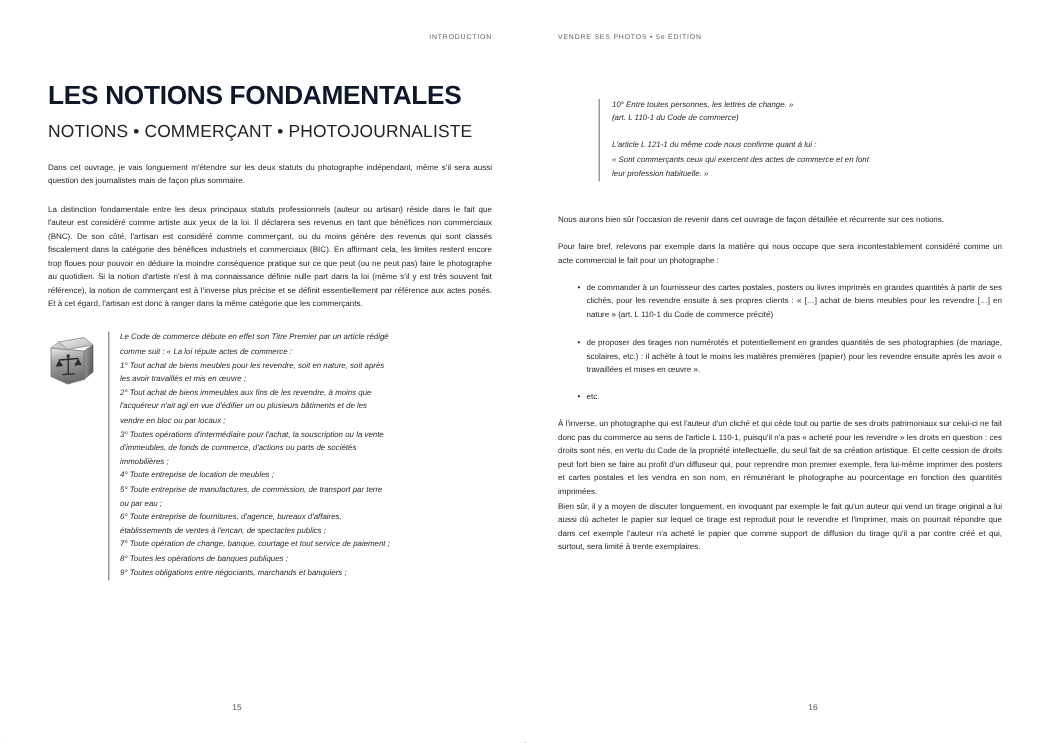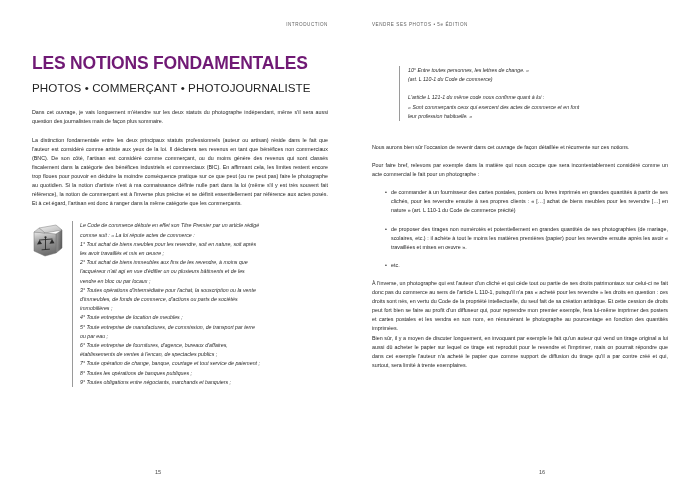--- a/index.html
+++ b/index.html
@@ -66,21 +66,21 @@
   }
   .rh-right { text-align: left; }
   .rh-left  { text-align: right; }
 
   h1.chapter-title {
     font-size: 17.5px;
     font-weight: bold;
     letter-spacing: -0.2px;
     margin: 22px 0 0 0;
     line-height: 1.05;
-    color: #701a75;
+    color: #0f172a;
   }
   h2.chapter-subtitle {
     font-size: 11.6px;
     font-weight: 400;
     letter-spacing: 0.1px;
     margin: 9px 0 0 0;
     color: #232323;
   }
 
   p.body {
@@ -165,21 +165,21 @@
   <div class="edge-left"></div>
   <div class="gutter"></div>
   <div class="edge-right"></div>
 
   <div class="page page-left">
 
     <div class="running-head rh-left">INTRODUCTION</div>
 
     <h1 class="chapter-title">LES NOTIONS FONDAMENTALES</h1>
 
-    <h2 class="chapter-subtitle">PHOTOS • COMMERÇANT • PHOTOJOURNALISTE</h2>
+    <h2 class="chapter-subtitle">NOTIONS • COMMERÇANT • PHOTOJOURNALISTE</h2>
 
     <p class="body first">Dans cet ouvrage, je vais longuement m'étendre sur les deux statuts du photographe indépendant, même s'il sera aussi question des journalistes mais de façon plus sommaire.</p>
 
     <p class="body">La distinction fondamentale entre les deux principaux statuts professionnels (auteur ou artisan) réside dans le fait que l'auteur est considéré comme artiste aux yeux de la loi. Il déclarera ses revenus en tant que bénéfices non commerciaux (BNC). De son côté, l'artisan est considéré comme commerçant, ou du moins génère des revenus qui sont classés fiscalement dans la catégorie des bénéfices industriels et commerciaux (BIC). En affirmant cela, les limites restent encore trop floues pour pouvoir en déduire la moindre conséquence pratique sur ce que peut (ou ne peut pas) faire le photographe au quotidien. Si la notion d'artiste n'est à ma connaissance définie nulle part dans la loi (même s'il y est très souvent fait référence), la notion de commerçant est à l'inverse plus précise et se définit essentiellement par référence aux actes posés. Et à cet égard, l'artisan est donc à ranger dans la même catégorie que les commerçants.</p>
 
     <div class="callout">
       <div class="callout-icon">
         <svg width="32" height="34" viewBox="0 0 32 34" aria-hidden="true">
           <defs>
             <linearGradient id="gTop" x1="0" y1="0" x2="1" y2="1">

